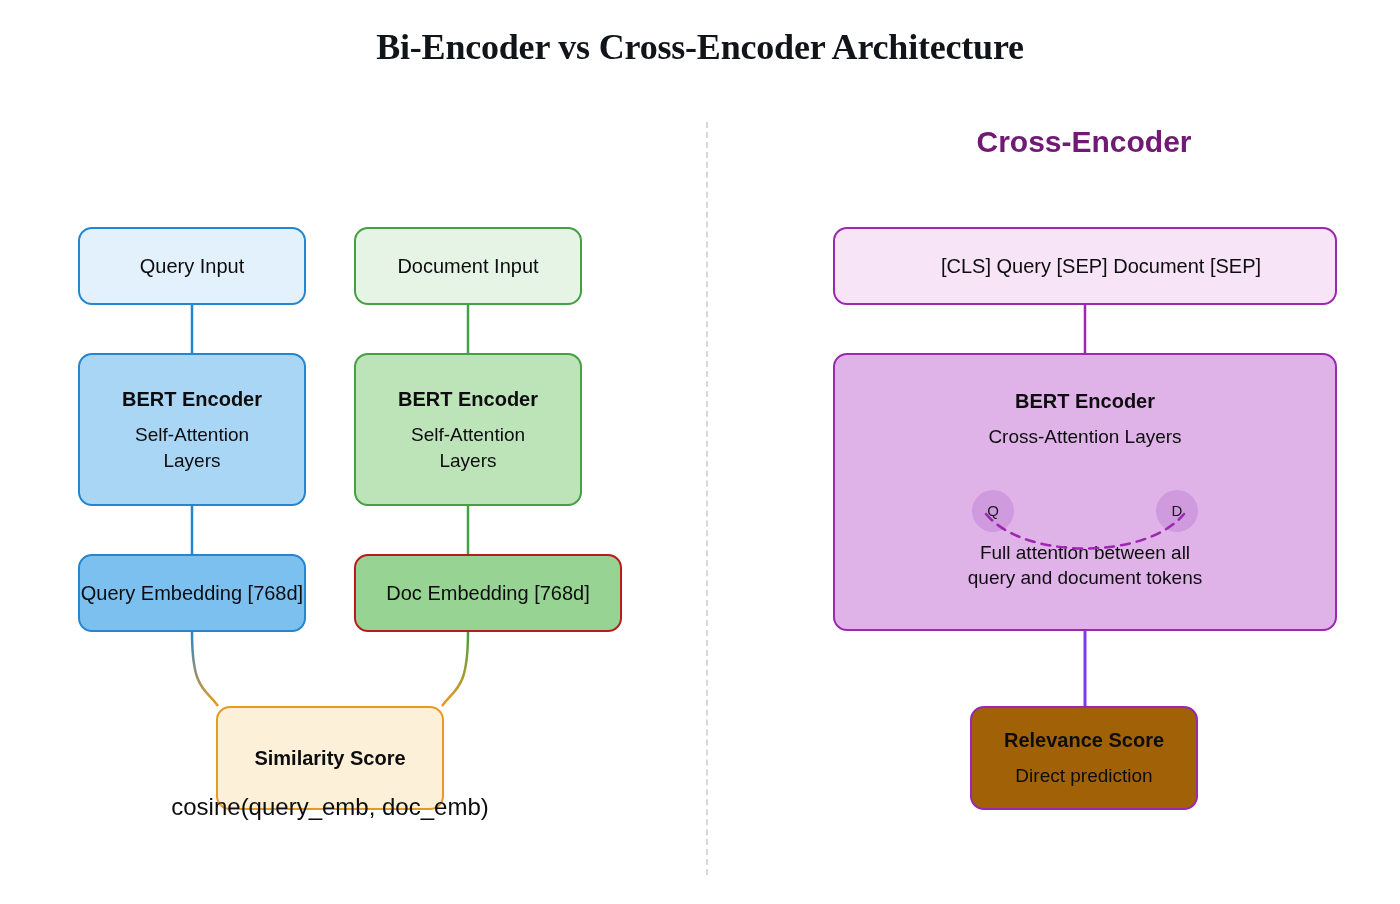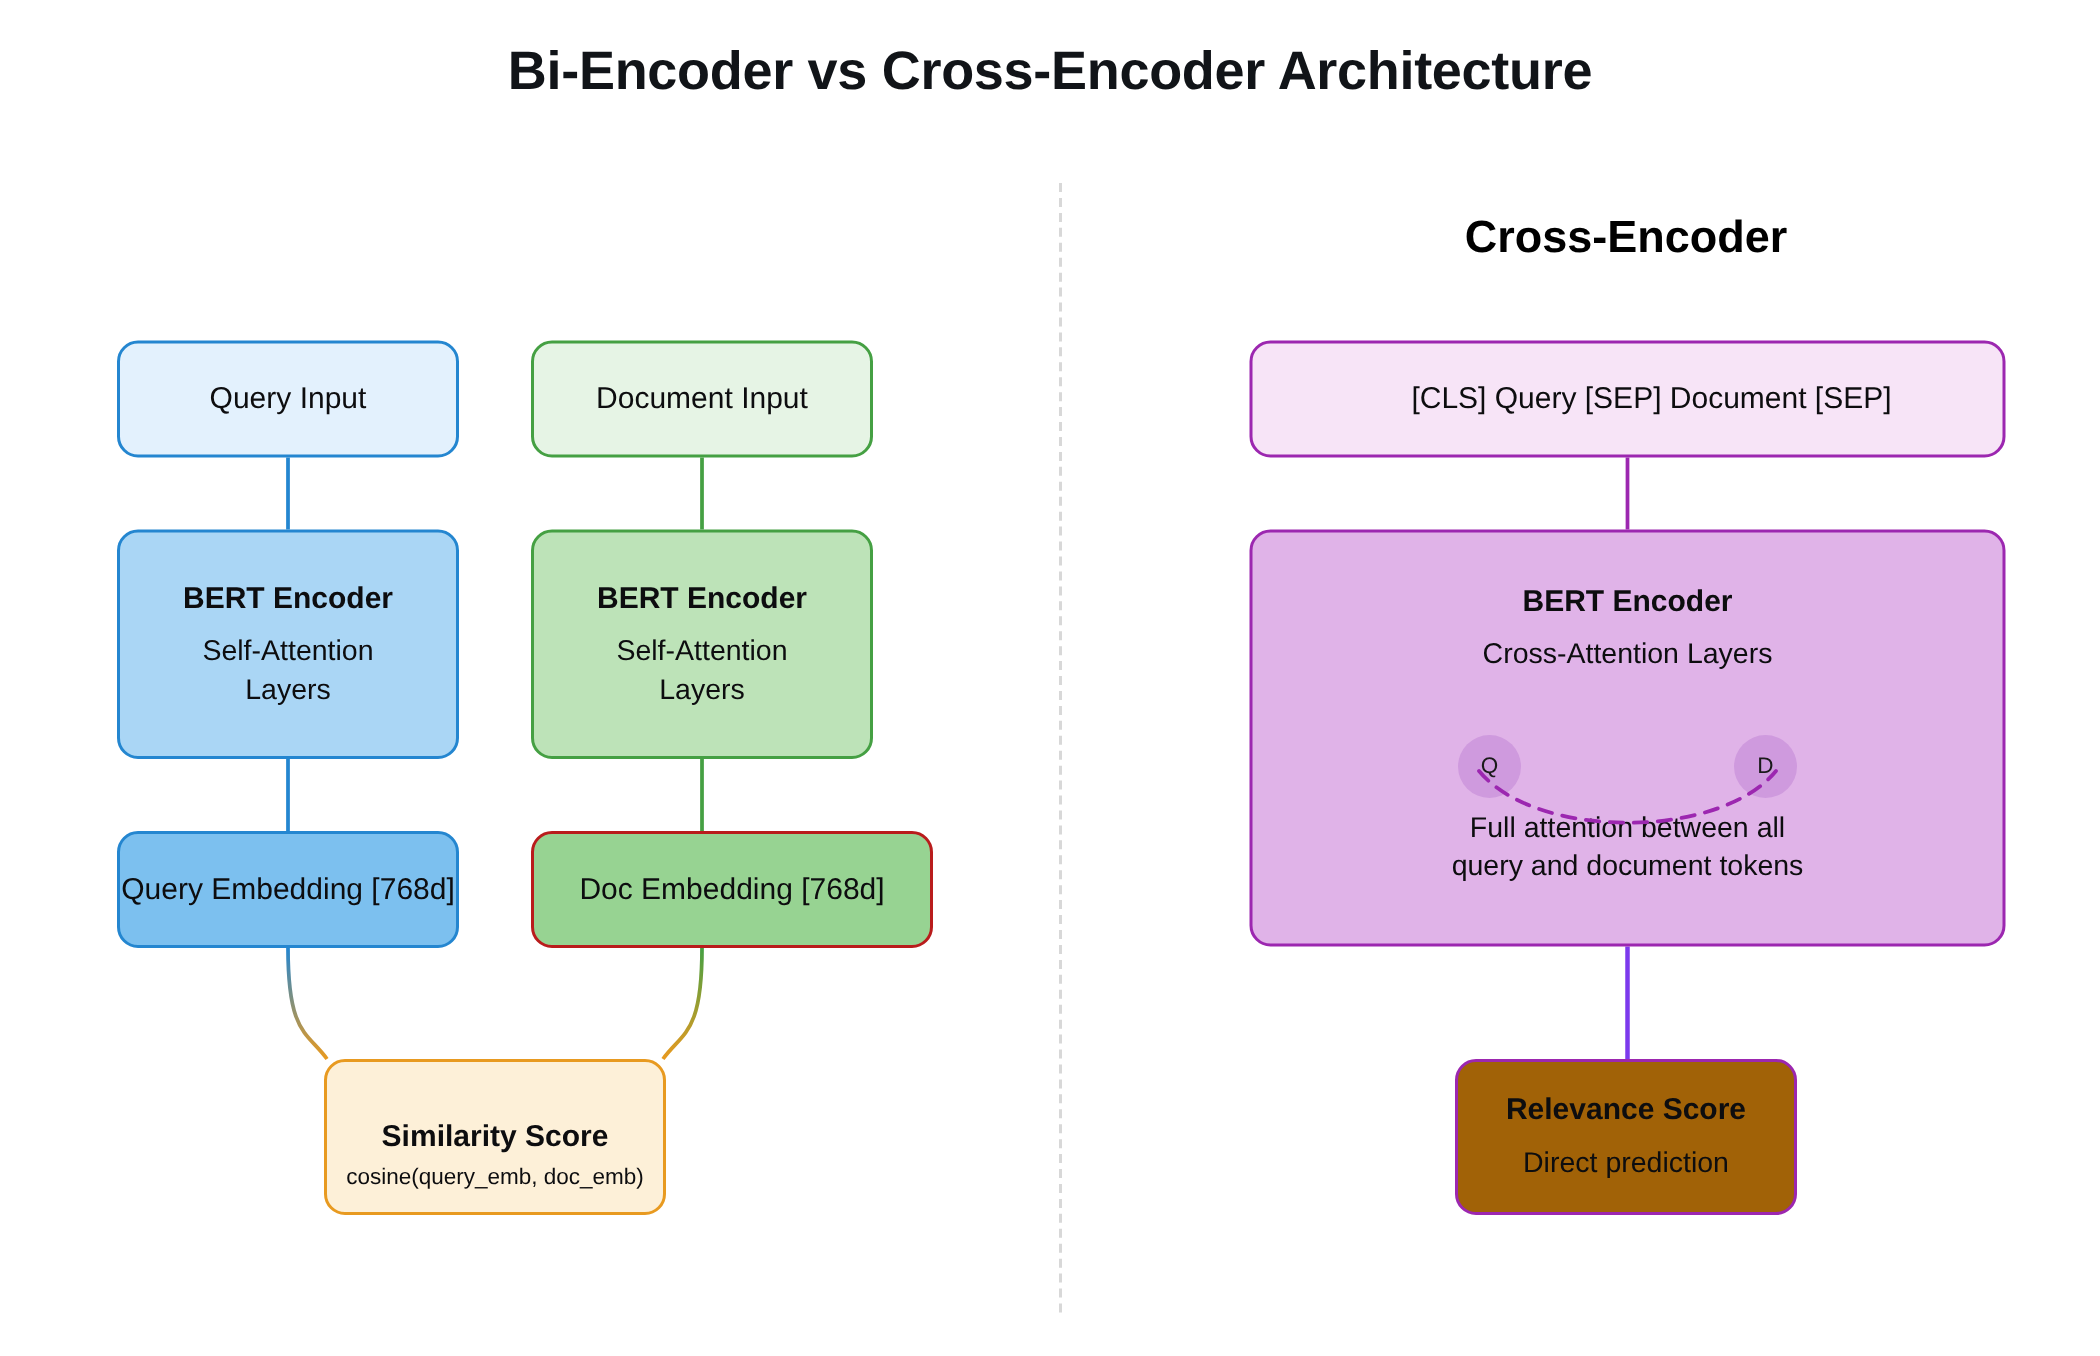--- a/index.html
+++ b/index.html
@@ -9,28 +9,29 @@
     font-family: "Liberation Sans", sans-serif;
     overflow: hidden;
   }
   #canvas { position: relative; width: 1400px; height: 904px; }
 
   .title {
     position: absolute; left: 0; top: 26px; width: 1400px;
     text-align: center;
     font-size: 36px; font-weight: bold; color: #111418;
     letter-spacing: -0.2px;
+    font-family: Liberation Serif, serif;
   }
 
   .panel-head {
     position: absolute; font-size: 30px; font-weight: bold;
     text-align: center; white-space: nowrap;
   }
   #head-bi    { left: 130px; top: 135px; width: 400px; color: #1b76c4; }
-  #head-cross { left: 884px; top: 142px; width: 400px; color: #000000; }
+  #head-cross { left: 884px; top: 125px; width: 400px; color: #701a75; }
 
   .divider {
     position: absolute; left: 706px; top: 122px; width: 0; height: 753px;
     border-left: 2px dashed #d8d8d8;
   }
 
   svg.edges { position: absolute; left: 0; top: 0; width: 1400px; height: 904px; pointer-events: none; }
 
   .node {
     position: absolute;
@@ -141,21 +142,21 @@
   <div class="node" id="n-query-emb">
     <span class="n-plain emb-label">Query Embedding [768d]</span>
   </div>
 
   <div class="node" id="n-doc-emb">
     <span class="n-plain emb-label">Doc Embedding [768d]</span>
   </div>
 
   <div class="node" id="n-similarity">
     <span class="n-title">Similarity Score</span>
-    <span class="n-sub emb-label" style="top:58px; font-size:15px;">cosine(query_emb, doc_emb)</span>
+    <span class="n-sub emb-label" style="top:74px; font-size:24px;">cosine(query_emb, doc_emb)</span>
   </div>
 
   <div class="node" id="n-cls-input">
     <span class="n-plain">[CLS] Query [SEP] Document [SEP]</span>
   </div>
 
   <div class="node" id="n-cross-bert">
     <span class="n-title">BERT Encoder</span>
     <span class="n-sub">Cross-Attention Layers</span>
 

